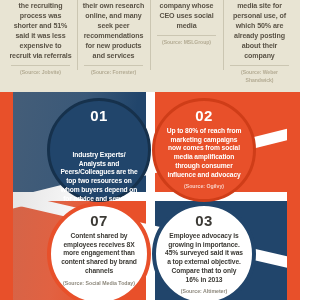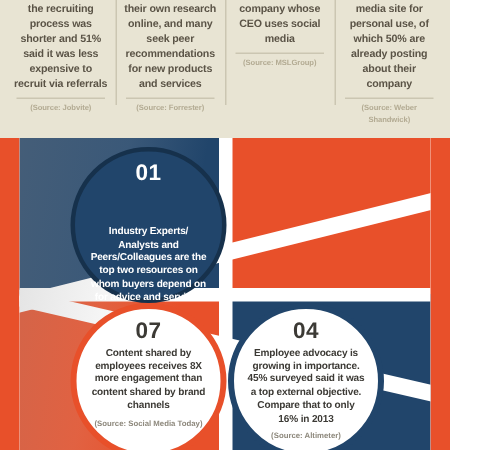--- a/index.html
+++ b/index.html
@@ -267,28 +267,33 @@
 
       <div class="shade"></div>
     </div>
 
     <div class="circle c01">
       <div class="num">01</div>
       <div class="body">Industry Experts/ Analysts and Peers/Colleagues are the top two resources on whom buyers depend on for advice and services</div>
       <div class="src">(Source: B2B Buyers Survey Report, 2015)</div>
     </div>
 
+    <div class="circle c02">
+      <div class="num">02</div>
+      <div class="body">Up to 80% of reach from marketing campaigns now comes from social media amplification through consumer influence and advocacy</div>
+      <div class="src">(Source: Ogilvy)</div>
+    </div>
 
     <div class="circle c03">
       <div class="num">07</div>
       <div class="body">Content shared by employees receives 8X more engagement than content shared by brand channels</div>
       <div class="src">(Source: Social Media Today)</div>
     </div>
 
     <div class="circle c04">
-      <div class="num">04</div>
+      <div class="num">03</div>
       <div class="body">Employee advocacy is growing in importance. 45% surveyed said it was a top external objective. Compare that to only 16% in 2013</div>
       <div class="src">(Source: Altimeter)</div>
     </div>
 
   </div>
 
 </div>
 
 </body></html>

